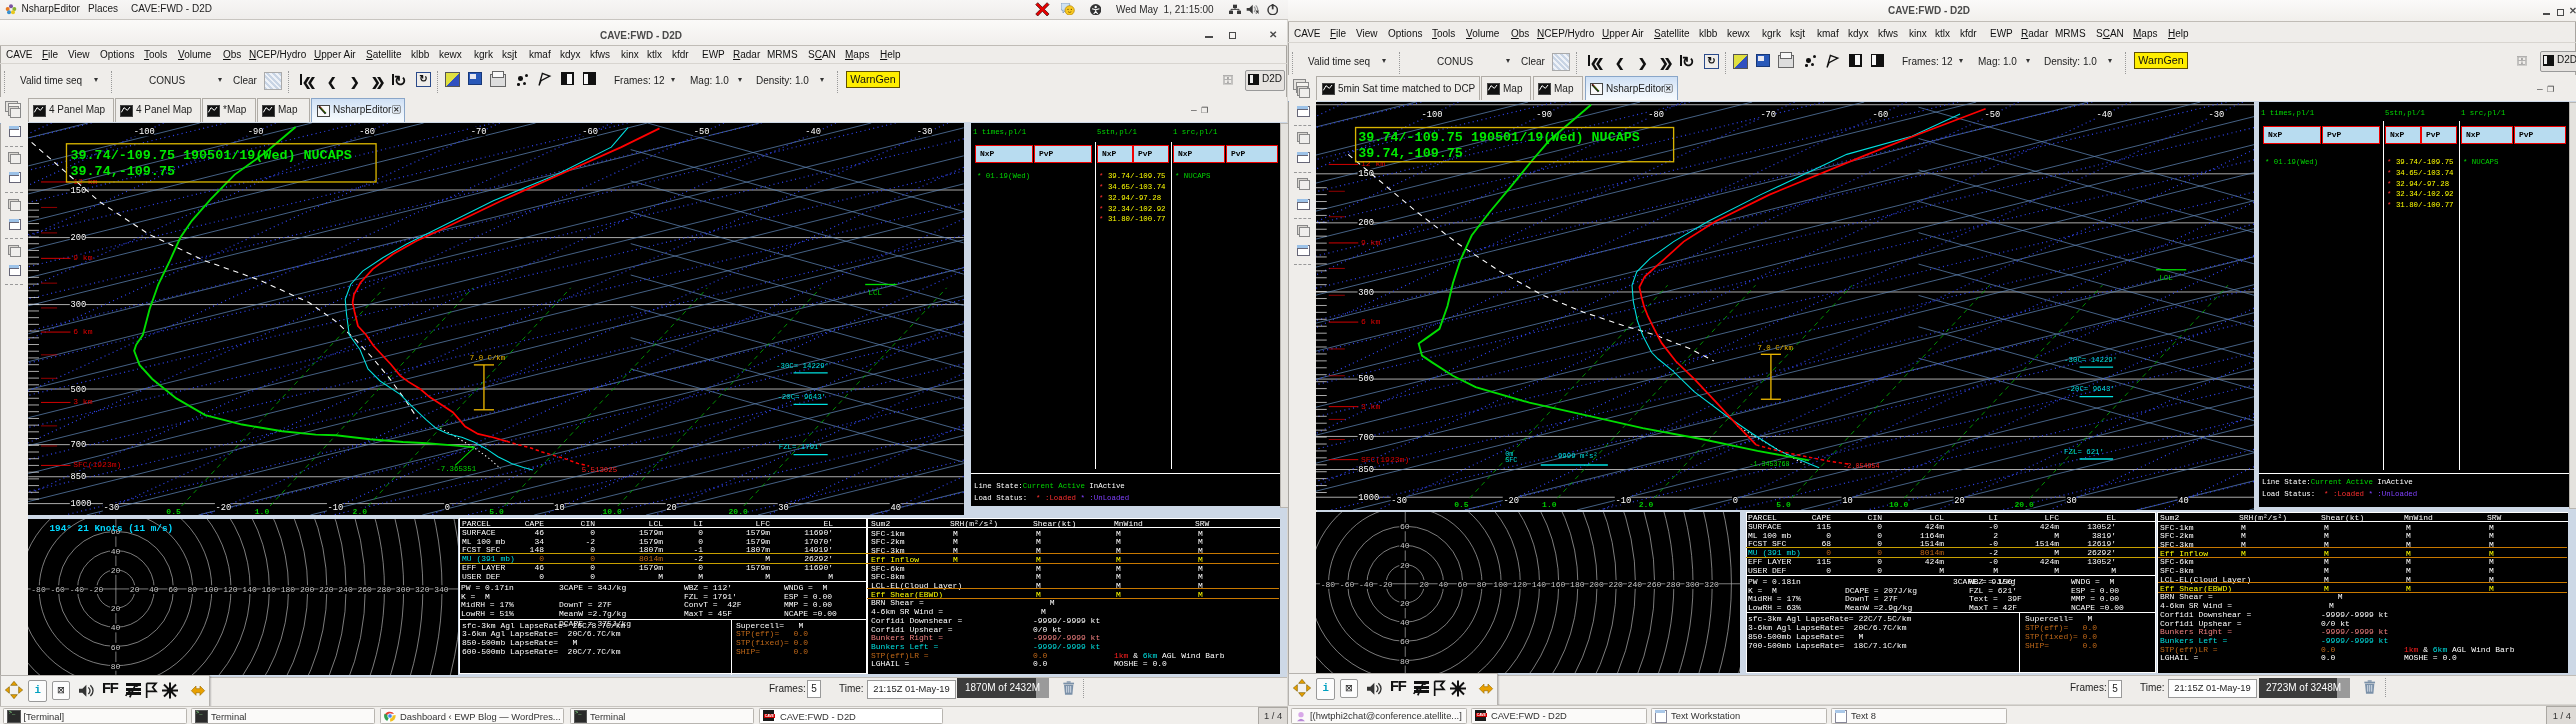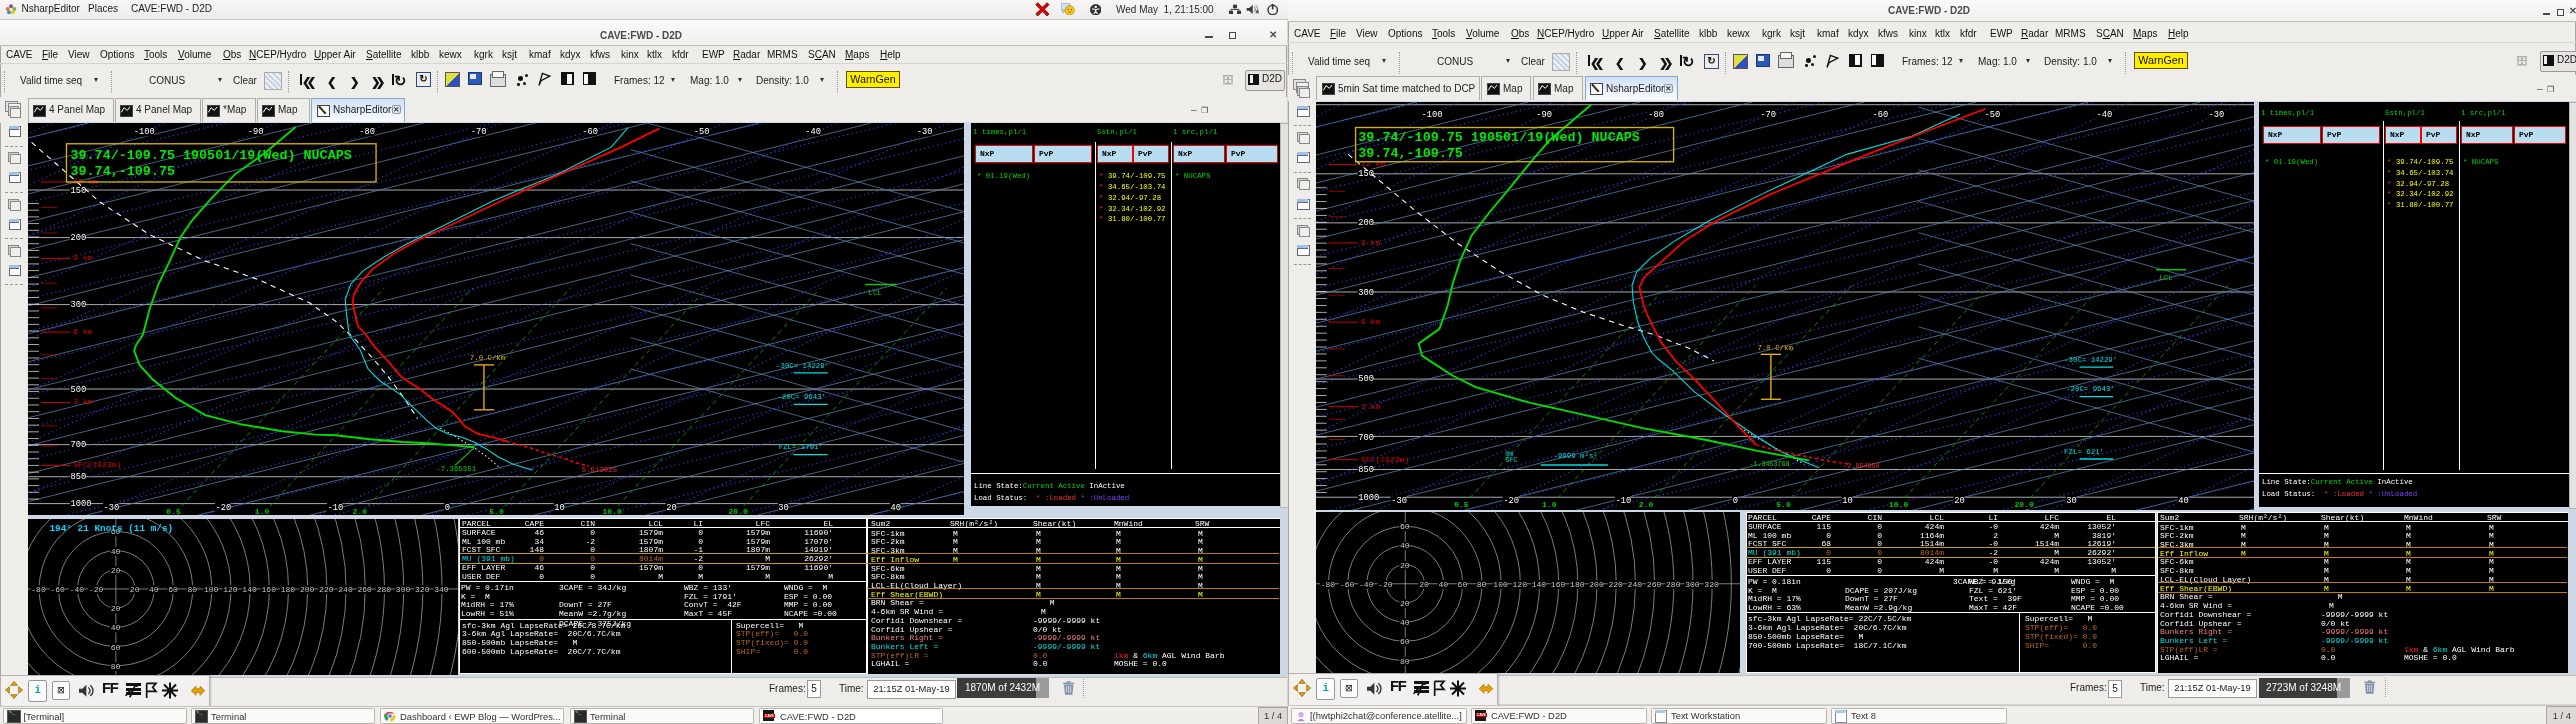--- a/index.html
+++ b/index.html
@@ -566,21 +566,21 @@
 <div style="position:absolute;left:462px;top:572px;white-space:pre;font-family:'Liberation Mono',monospace;font-size:8px;color:#fff;color:#fff;">USER DEF</div>
 <div style="position:absolute;left:459px;top:572px;width:85px;height:8.7px;font-family:'Liberation Mono',monospace;font-size:8px;color:#fff;color:#fff;text-align:right;">0</div>
 <div style="position:absolute;left:459px;top:572px;width:136px;height:8.7px;font-family:'Liberation Mono',monospace;font-size:8px;color:#fff;color:#fff;text-align:right;">0</div>
 <div style="position:absolute;left:459px;top:572px;width:204px;height:8.7px;font-family:'Liberation Mono',monospace;font-size:8px;color:#fff;color:#fff;text-align:right;">M</div>
 <div style="position:absolute;left:459px;top:572px;width:244px;height:8.7px;font-family:'Liberation Mono',monospace;font-size:8px;color:#fff;color:#fff;text-align:right;">M</div>
 <div style="position:absolute;left:459px;top:572px;width:311px;height:8.7px;font-family:'Liberation Mono',monospace;font-size:8px;color:#fff;color:#fff;text-align:right;">M</div>
 <div style="position:absolute;left:459px;top:572px;width:374px;height:8.7px;font-family:'Liberation Mono',monospace;font-size:8px;color:#fff;color:#fff;text-align:right;">M</div>
 <div style="position:absolute;left:460px;top:581px;width:407px;height:0.7px;background:#fff;"></div>
 <div style="position:absolute;left:461px;top:583px;white-space:pre;font-family:'Liberation Mono',monospace;font-size:8px;color:#fff;">PW = 0.17in</div>
 <div style="position:absolute;left:559px;top:583px;white-space:pre;font-family:'Liberation Mono',monospace;font-size:8px;color:#fff;">3CAPE = 34J/kg</div>
-<div style="position:absolute;left:684px;top:583px;white-space:pre;font-family:'Liberation Mono',monospace;font-size:8px;color:#fff;">WBZ = 133'</div>
+<div style="position:absolute;left:684px;top:583px;white-space:pre;font-family:'Liberation Mono',monospace;font-size:8px;color:#fff;">WBZ = 112'</div>
 <div style="position:absolute;left:784px;top:583px;white-space:pre;font-family:'Liberation Mono',monospace;font-size:8px;color:#fff;">WNDG =  M</div>
 <div style="position:absolute;left:461px;top:592px;white-space:pre;font-family:'Liberation Mono',monospace;font-size:8px;color:#fff;">K =  M</div>
 <div style="position:absolute;left:559px;top:619px;white-space:pre;font-family:'Liberation Mono',monospace;font-size:8px;color:#fff;">DCAPE = 375J/kg</div>
 <div style="position:absolute;left:684px;top:592px;white-space:pre;font-family:'Liberation Mono',monospace;font-size:8px;color:#fff;">FZL = 1791'</div>
 <div style="position:absolute;left:784px;top:592px;white-space:pre;font-family:'Liberation Mono',monospace;font-size:8px;color:#fff;">ESP = 0.00</div>
 <div style="position:absolute;left:461px;top:600px;white-space:pre;font-family:'Liberation Mono',monospace;font-size:8px;color:#fff;">MidRH = 17%</div>
 <div style="position:absolute;left:559px;top:600px;white-space:pre;font-family:'Liberation Mono',monospace;font-size:8px;color:#fff;">DownT = 27F</div>
 <div style="position:absolute;left:684px;top:600px;white-space:pre;font-family:'Liberation Mono',monospace;font-size:8px;color:#fff;">ConvT =  42F</div>
 <div style="position:absolute;left:784px;top:600px;white-space:pre;font-family:'Liberation Mono',monospace;font-size:8px;color:#fff;">MMP = 0.00</div>
 <div style="position:absolute;left:461px;top:609px;white-space:pre;font-family:'Liberation Mono',monospace;font-size:8px;color:#fff;">LowRH = 51%</div>

